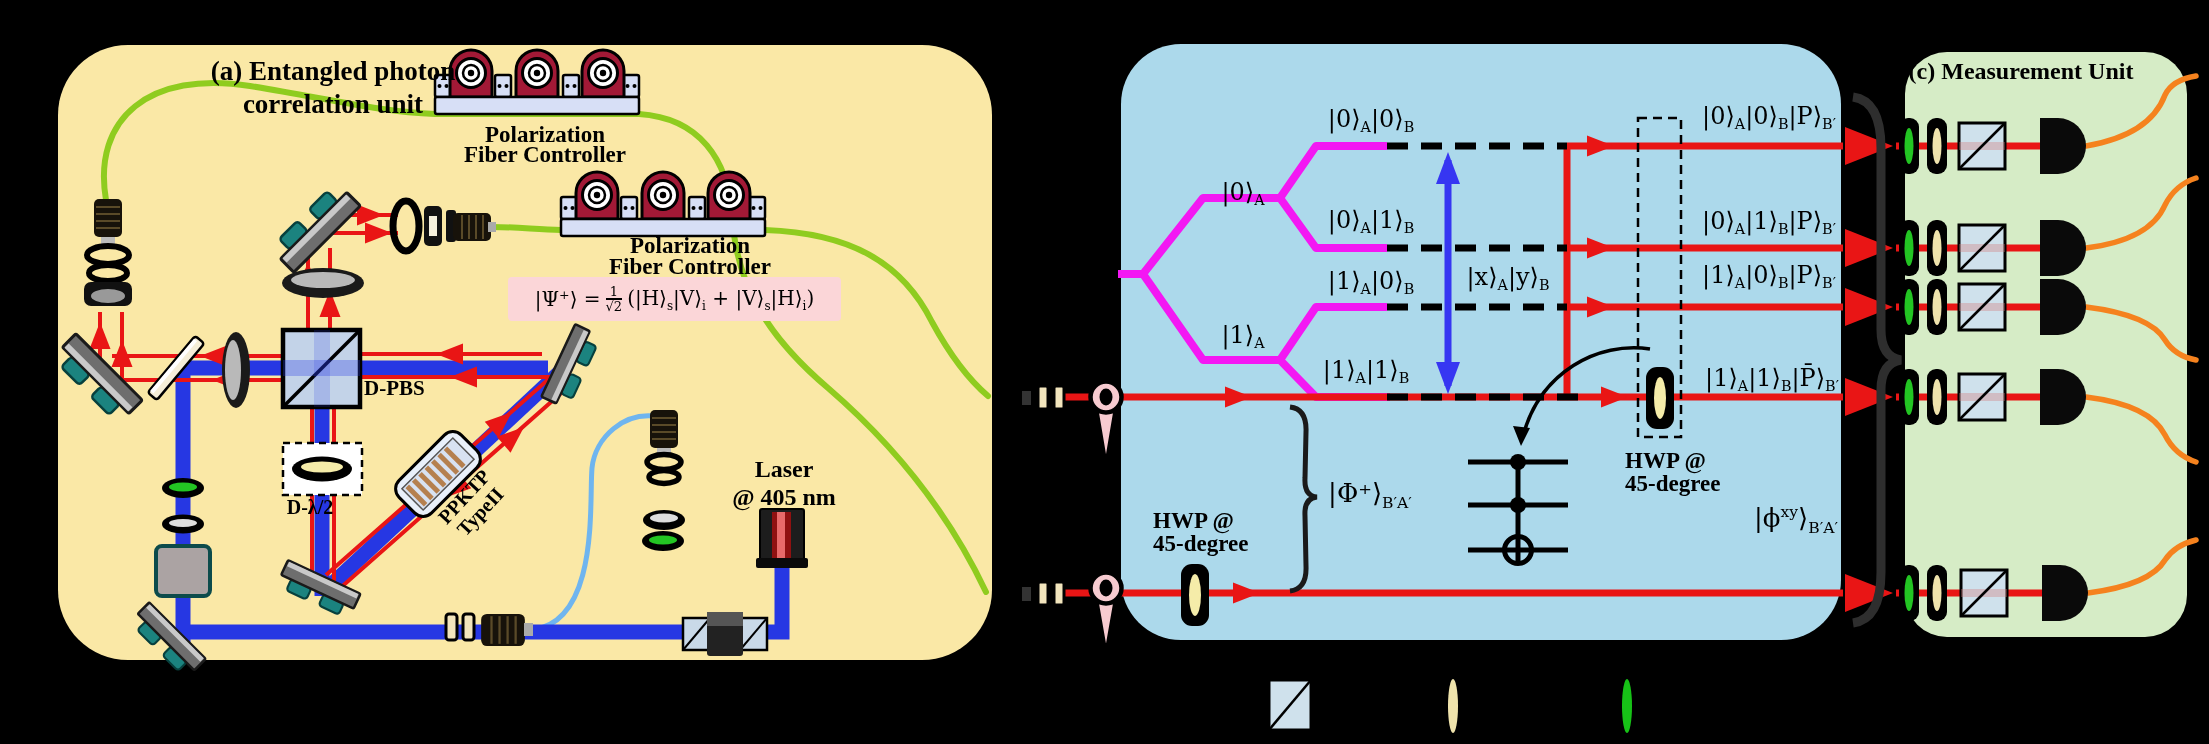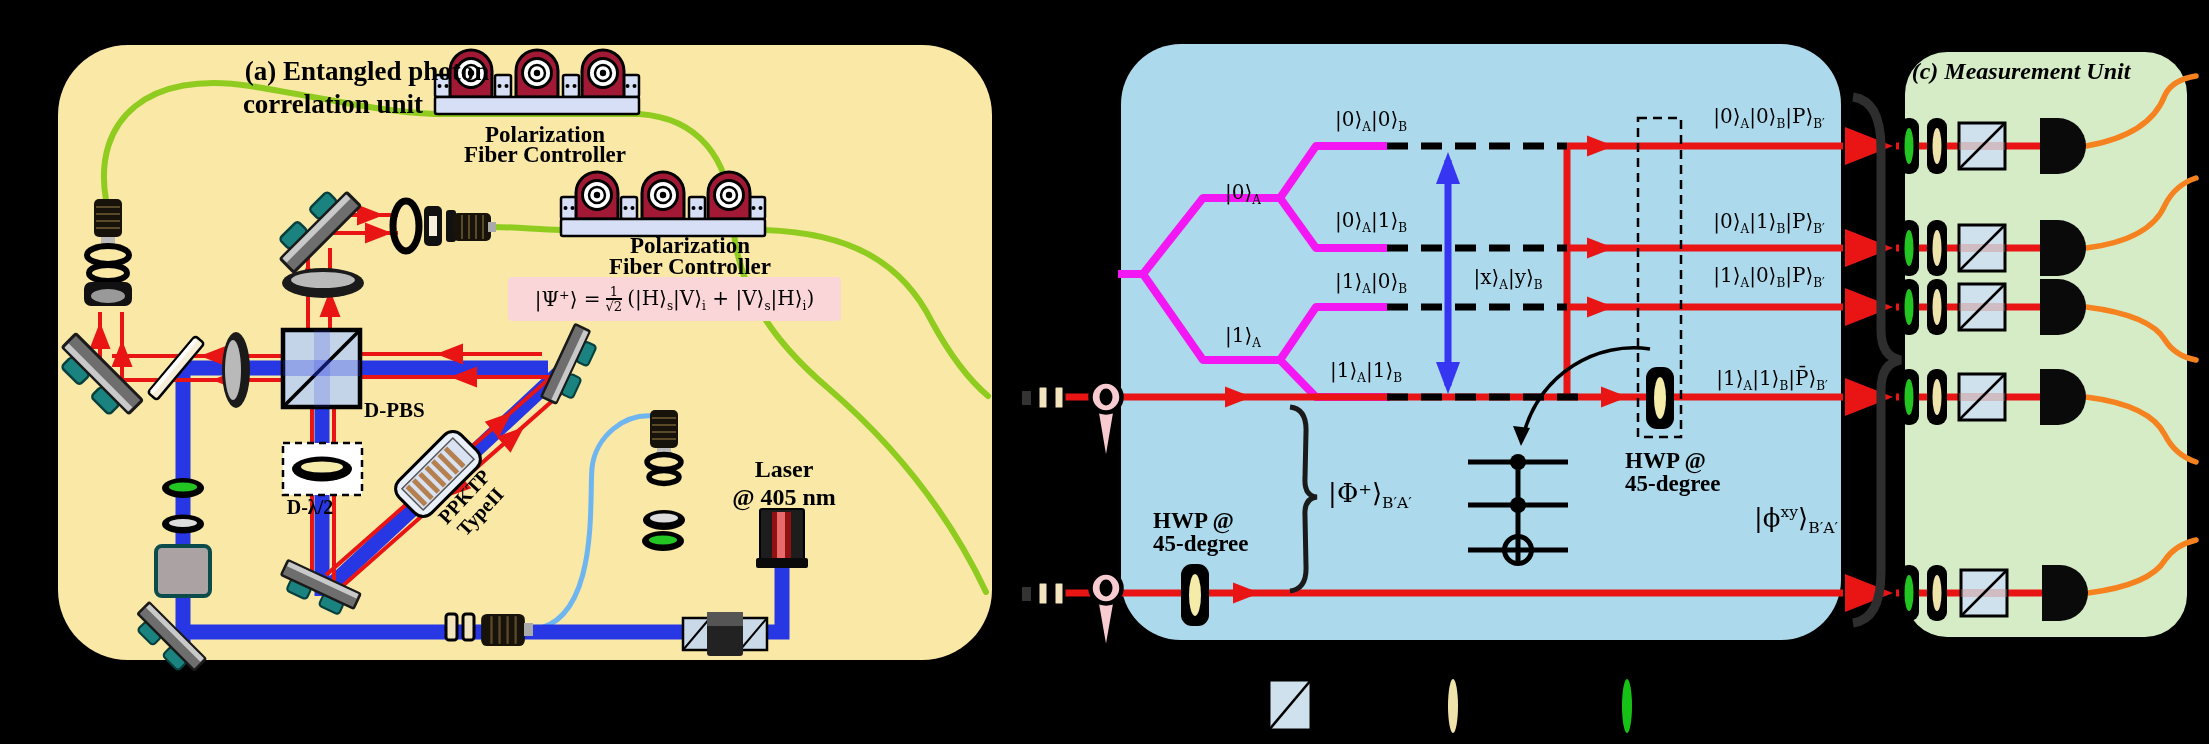--- a/index.html
+++ b/index.html
@@ -16,21 +16,21 @@
   #panel-c{left:1905px;top:52px;width:282px;height:585px;background:var(--panel-c-bg);border-radius:42px;}
   #art{position:absolute;left:0;top:0;z-index:2;}
   #labels{position:absolute;left:0;top:0;width:100%;height:100%;z-index:3;}
   .lbl{position:absolute;color:#000;white-space:nowrap;transform:translate(-50%,-50%);}
   .lft{transform:none;}
   .tA{font-size:27px;font-weight:bold;}
   .tS{font-size:23px;font-weight:bold;}
   .tB{font-family:"Liberation Sans","DejaVu Sans",sans-serif;font-size:22px;font-weight:bold;}
   .tC{font-size:24px;font-weight:bold;}
   .tM{font-size:21px;font-weight:bold;}
-  .ket{font-size:20px;font-family:"DejaVu Serif","Liberation Serif",serif;}
+  .ket{font-size:24px;font-family:"DejaVu Serif","Liberation Serif",serif;}
   .ket sub,.ket sup,.eqx sub,.eqx sup{font-size:.6em;}
   .big{font-size:26px;}
   #eq-box{position:absolute;left:508px;top:277px;width:333px;height:44px;background:var(--eq-bg);
           border-radius:4px;display:flex;align-items:center;justify-content:center;gap:5px;
           font-size:20px;font-family:"DejaVu Serif","Liberation Serif",serif;}
   .frac{display:inline-flex;flex-direction:column;align-items:center;font-size:13px;line-height:1.05;}
   .frac .bar{width:100%;height:1.5px;background:#000;}
   #ppktp-lbl{transform:translate(-50%,-50%) rotate(-47deg);text-align:center;line-height:1.1;font-size:20px;font-weight:bold;}
   
   .fibG{stroke:var(--fiber-green);stroke-width:6;fill:none;stroke-linecap:round;}
@@ -391,39 +391,39 @@
       <g>
         <rect x="1269" y="680" width="42" height="50" fill="#CFE1EC" stroke="#000" stroke-width="3"></rect>
         <line x1="1269" y1="730" x2="1311" y2="680" stroke="#000" stroke-width="2.5"></line>
       </g>
       <ellipse cx="1453" cy="706" rx="5" ry="27" fill="#EFE3AC"></ellipse>
       <ellipse cx="1627" cy="706" rx="5" ry="27" fill="#17C217"></ellipse>
     </g>
   </svg>
 
   <div id="labels">
-    <div class="lbl tA" style="left:333px;top:71px;margin-left:34px;">(a) Entangled photon</div>
+    <div class="lbl tA" style="left:333px;top:71px;">(a) Entangled photon</div>
     <div class="lbl tA" style="left:333px;top:104px;">correlation  unit</div>
 
     <div class="lbl tS" style="left:545px;top:135px;">Polarization</div>
     <div class="lbl tS" style="left:545px;top:155px;">Fiber Controller</div>
     <div class="lbl tS" style="left:690px;top:246px;">Polarization</div>
     <div class="lbl tS" style="left:690px;top:267px;">Fiber Controller</div>
 
     <div id="eq-box">
       <span class="eqx">|Ψ⁺⟩ =</span>
       <span class="frac">
         <span>1</span>
         <span class="bar"></span>
         <span>√2</span>
       </span>
       <span class="eqx">(|H⟩<sub>s</sub>|V⟩<sub>i</sub> + |V⟩<sub>s</sub>|H⟩<sub>i</sub>)</span>
     </div>
 
-    <div class="lbl tM lft" style="left:364px;top:398px;transform:none;">D-PBS</div>
+    <div class="lbl tM lft" style="left:364px;top:376px;transform:none;">D-PBS</div>
     <div class="lbl tM" style="left:286px;top:507px;font-size:20px;margin-left:24px;">D-λ/2</div>
 
     <div class="lbl" id="ppktp-lbl" style="left:472px;top:504px;">
       <div>PPKTP</div>
       <div>TypeII</div>
     </div>
 
     <div class="lbl tC" style="left:784px;top:469px;">Laser</div>
     <div class="lbl tC" style="left:784px;top:497px;">@ 405 nm</div>
 
@@ -442,15 +442,15 @@
     <div class="lbl ket" style="left:1772px;top:379px;">|1⟩<sub>A</sub>|1⟩<sub>B</sub>|P̄⟩<sub>B′</sub></div>
 
     <div class="lbl ket big" style="left:1370px;top:495px;">|Φ⁺⟩<sub>B′A′</sub></div>
     <div class="lbl ket big" style="left:1796px;top:520px;">|ϕ<sup>xy</sup>⟩<sub>B′A′</sub></div>
 
     <div class="lbl tS lft" style="left:1153px;top:508px;">HWP @</div>
     <div class="lbl tS lft" style="left:1153px;top:531px;">45-degree</div>
     <div class="lbl tS lft" style="left:1625px;top:448px;">HWP @</div>
     <div class="lbl tS lft" style="left:1625px;top:471px;">45-degree</div>
 
-    <div class="lbl tC" style="left:2021px;top:71px;font-style:italic;">(c) Measurement Unit</div>
+    <div class="lbl tC" style="left:2021px;top:71px;">(c) Measurement Unit</div>
   </div>
 </div>
 
 </body></html>

